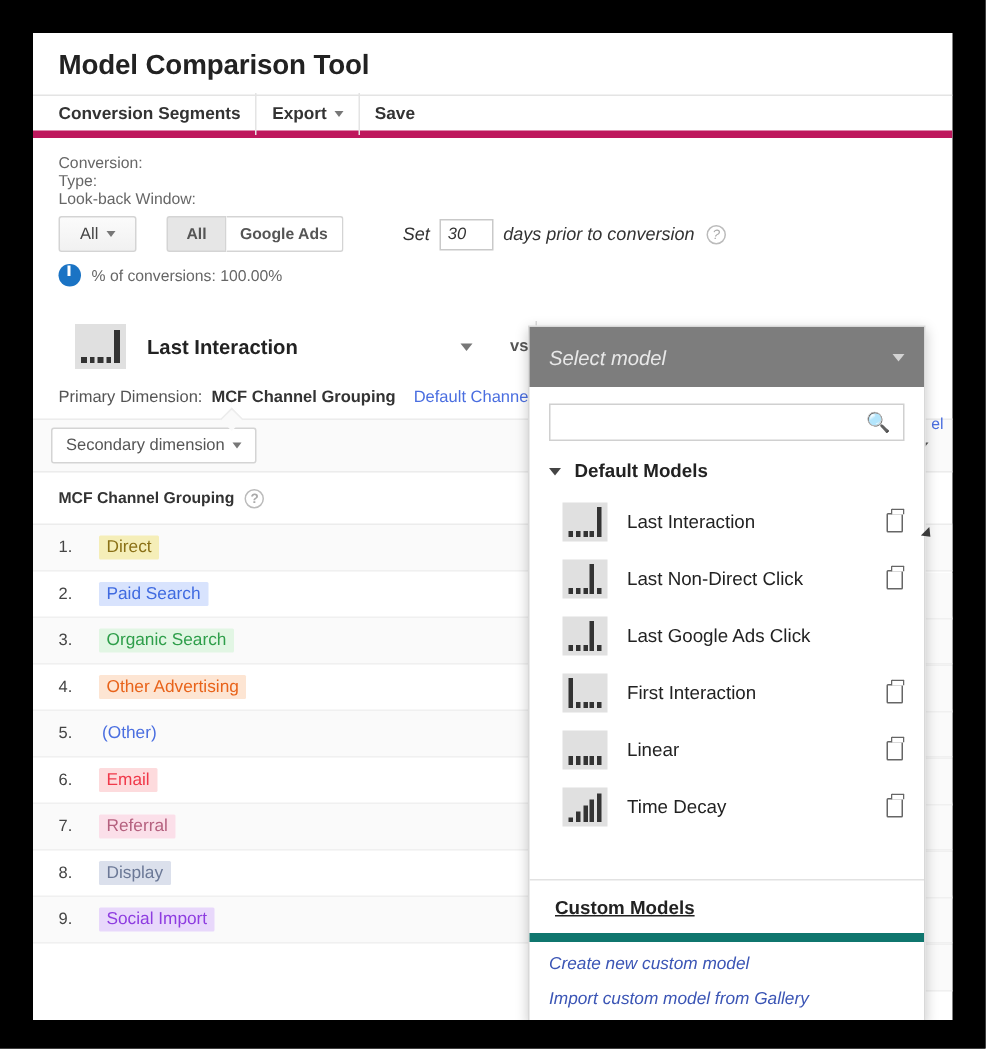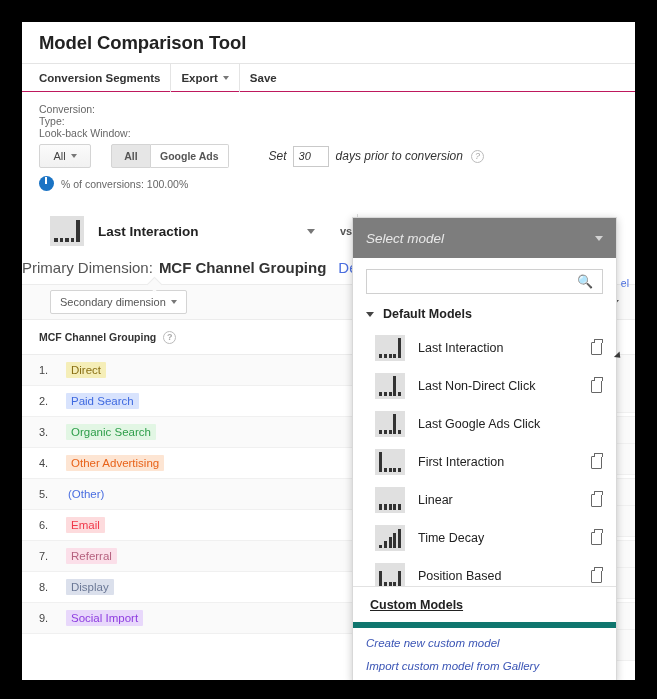--- a/index.html
+++ b/index.html
@@ -26,21 +26,21 @@
     border-bottom: 1px solid #e4e4e4;
   }
   .title-bar .title {
     font-size: 18.5px; font-weight: bold; color: #222; letter-spacing: -0.1px;
   }
 
   
   .toolbar {
     height: 28px;
     display: flex; align-items: center;
-    border-bottom: 1px solid #be185d;
+    border-bottom: 5px solid #be185d;
     font-size: 11.5px; color: #333;
   }
   .tb-item {
     padding: 0 10px; height: 28px; display: flex; align-items: center;
     font-weight: bold; white-space: nowrap;
   }
   .tb-item.first { padding-left: 17px; }
   .tb-sep { width: 1px; height: 28px; background: #e4e4e4; }
   .caret-sm {
     display: inline-block; margin-left: 5px;
@@ -119,32 +119,32 @@
     width: 0; height: 0;
     border-left: 4.5px solid transparent;
     border-right: 4.5px solid transparent;
     border-top: 5px solid #777;
   }
   .vs-sep { position: absolute; left: 335px; width: 1px; height: 34px; background: #dcdcdc; }
   .vs-label { position: absolute; left: 318px; font-size: 11px; font-weight: bold; color: #555; }
 
   
   .pdim-row {
-    display: flex; align-items: flex-end; 
-    font-size: 15px; margin-top: 6px; white-space: nowrap;
+    display: flex; align-items: flex-end; padding-left: 17px;
+    font-size: 11px; margin-top: 6px; white-space: nowrap;
   }
   .pdim-lbl { color: #555; }
   .pdim-active { font-weight: bold; color: #333; margin-left: 6px; }
   .pdim-link { color: #4a6ee0; margin-left: 12px; }
 
   
   .secdim-band {
     margin-top: 8px; height: 36px; background: #fafafa;
     border-top: 1px solid #ececec; border-bottom: 1px solid #ececec;
-    display: flex; align-items: center; padding-left: 28px; position: relative;
+    display: flex; align-items: center; padding-left: 12px; position: relative;
   }
   .secdim-notch {
     position: absolute; left: 127px; top: -6px;
     width: 11px; height: 11px; background: #fafafa;
     border-left: 1px solid #ececec; border-top: 1px solid #ececec;
     transform: rotate(45deg);
   }
   .secdim-btn {
     height: 24px; border: 1px solid #d4d4d4; border-radius: 2px;
     background: #fff; display: flex; align-items: center;
@@ -473,30 +473,19 @@
           <div class="bar-icon">
             <span style="height: 3px;"></span>
             <span style="height: 7px;"></span>
             <span style="height: 11px;"></span>
             <span style="height: 15px;"></span>
             <span style="height: 19px;"></span>
           </div>
           <div class="dd-item-lbl">Time Decay</div>
           <div class="copy-icon"></div>
         </div>
-        <div class="dd-item">
-          <div class="bar-icon">
-            <span style="height: 15px;"></span>
-            <span style="height: 4px;"></span>
-            <span style="height: 4px;"></span>
-            <span style="height: 4px;"></span>
-            <span style="height: 15px;"></span>
-          </div>
-          <div class="dd-item-lbl">Position Based</div>
-          <div class="copy-icon"></div>
-        </div>
       </div>
     <div class="dd-custom-head">Custom Models</div>
     <div class="dd-link">Create new custom model</div>
     <div class="dd-link nb">Import custom model from Gallery</div>
   </div>
 
 </div>
 
 </body></html>

